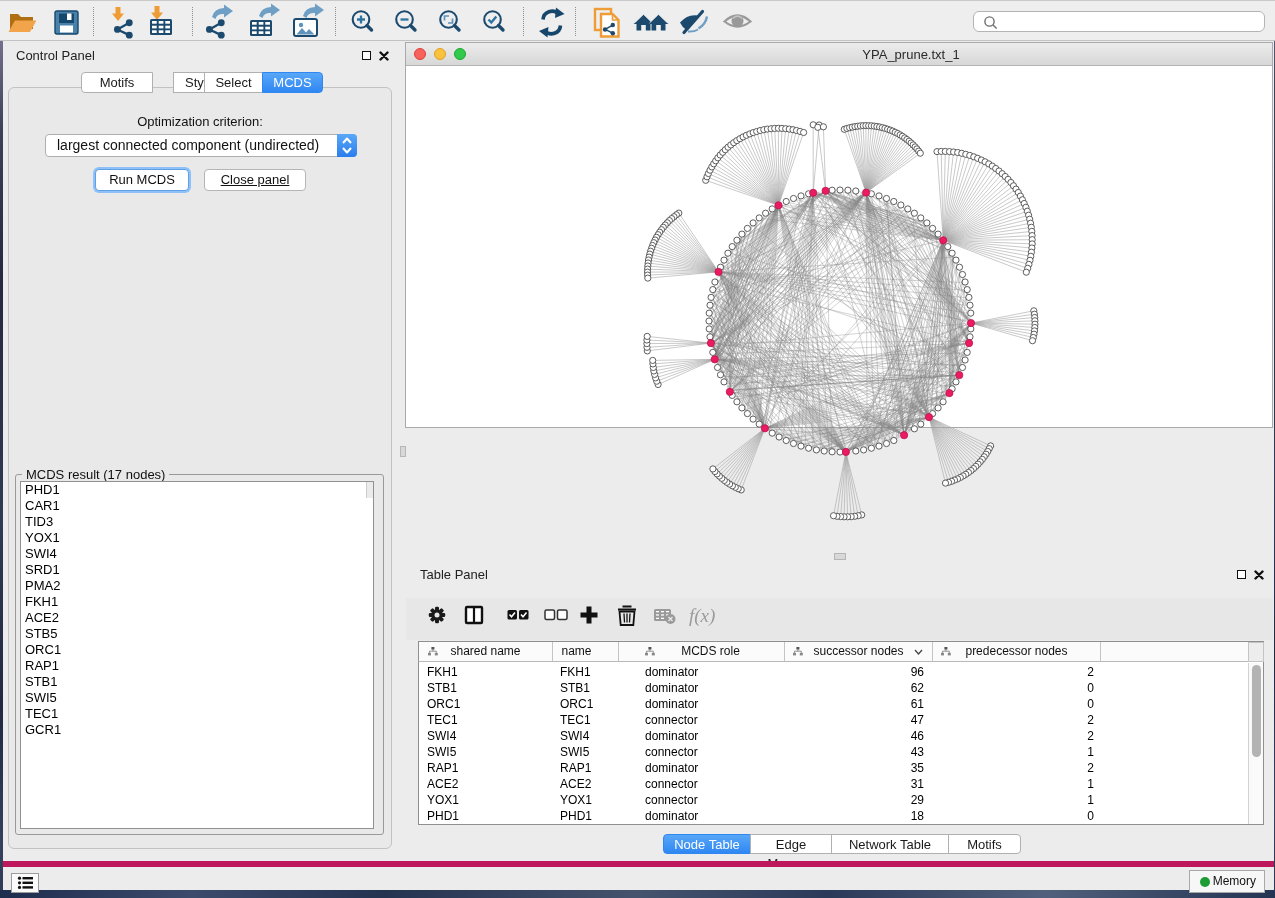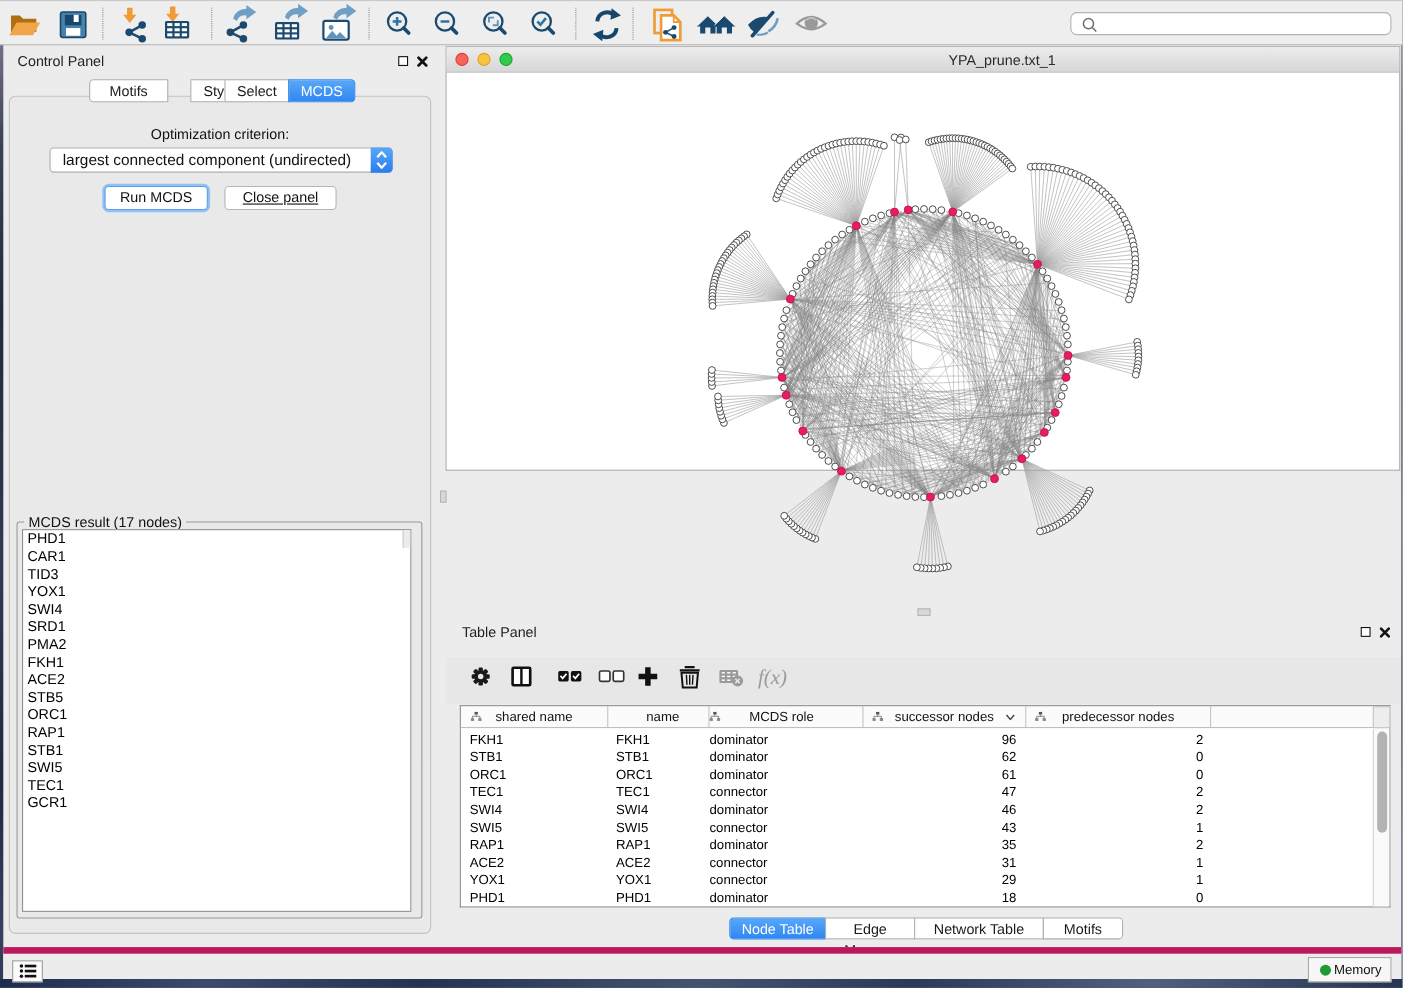--- a/index.html
+++ b/index.html
@@ -1326,21 +1326,21 @@
     </svg>
   </div>
 
 <div class="abs" id="tbl-header">
   <div class="hcell" style="left:0; width:134px;"><svg width="10" height="9" viewBox="0 0 10 9" style="position:absolute;left:9px;top:5px">
         <rect x="3.4" y="0" width="3" height="2.6" fill="#555"></rect>
         <rect x="0" y="5.8" width="3" height="2.6" fill="#888"></rect>
         <rect x="6.8" y="5.8" width="3" height="2.6" fill="#888"></rect>
         <path d="M4.9,2.6 v1.6 M1.5,5.8 v-1.6 h6.8 v1.6" fill="none" stroke="#777" stroke-width="0.8"></path>
       </svg>shared name</div>
-  <div class="hcell" style="left:142px; width:84px;">name</div>
+  <div class="hcell" style="left:116px; width:84px;">name</div>
   <div class="hcell" style="left:218px; width:148px;"><svg width="10" height="9" viewBox="0 0 10 9" style="position:absolute;left:8px;top:5px">
         <rect x="3.4" y="0" width="3" height="2.6" fill="#555"></rect>
         <rect x="0" y="5.8" width="3" height="2.6" fill="#888"></rect>
         <rect x="6.8" y="5.8" width="3" height="2.6" fill="#888"></rect>
         <path d="M4.9,2.6 v1.6 M1.5,5.8 v-1.6 h6.8 v1.6" fill="none" stroke="#777" stroke-width="0.8"></path>
       </svg>MCDS role</div>
   <div class="hcell" style="left:366px; width:148px;"><svg width="10" height="9" viewBox="0 0 10 9" style="position:absolute;left:8px;top:5px">
         <rect x="3.4" y="0" width="3" height="2.6" fill="#555"></rect>
         <rect x="0" y="5.8" width="3" height="2.6" fill="#888"></rect>
         <rect x="6.8" y="5.8" width="3" height="2.6" fill="#888"></rect>

